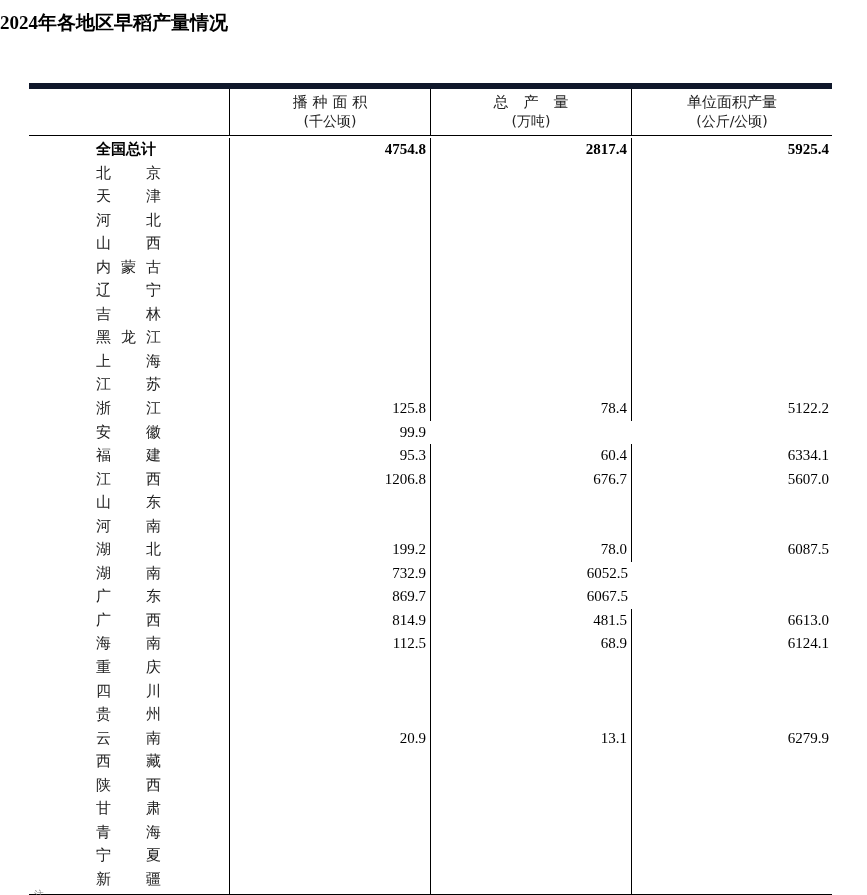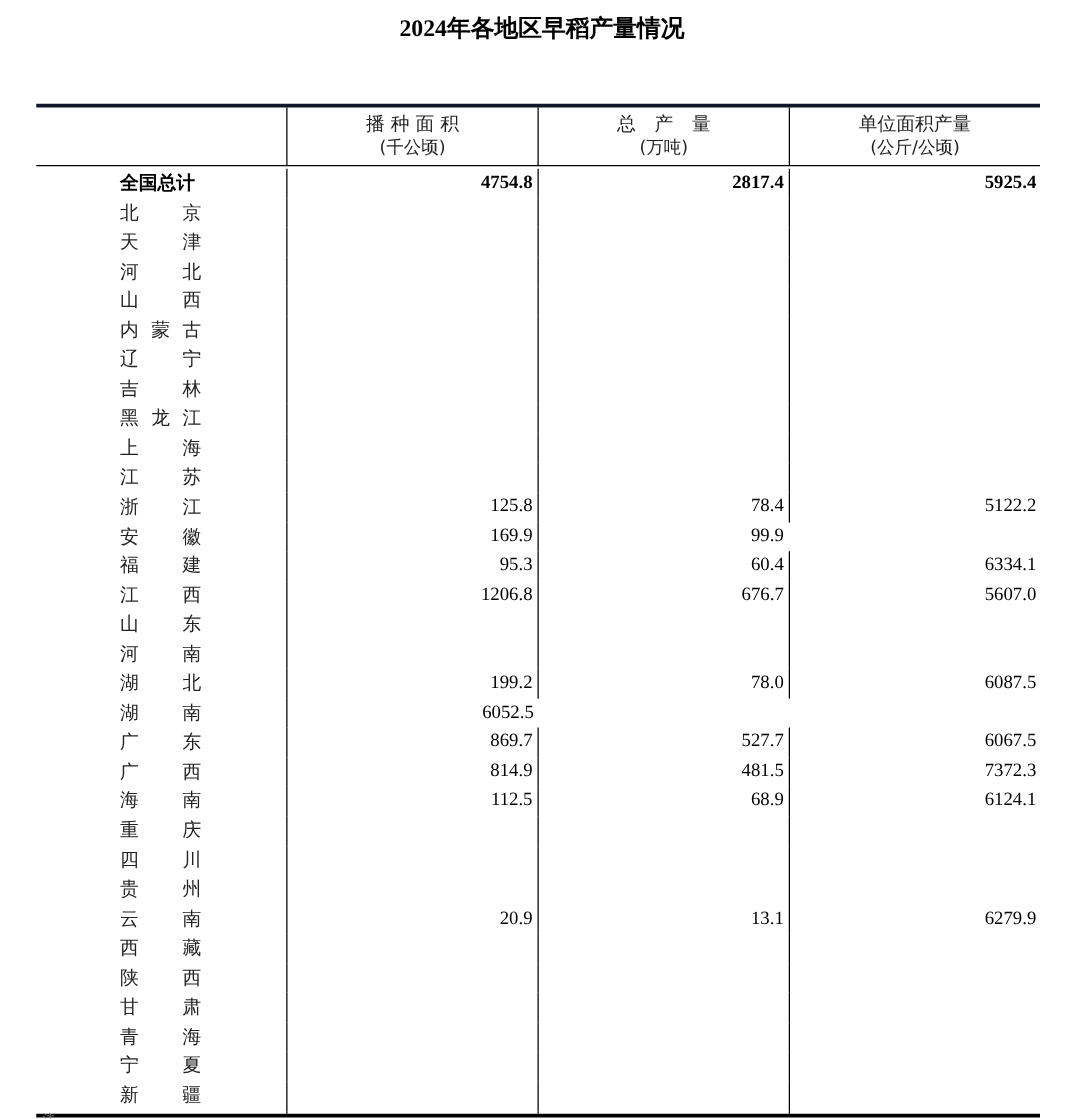--- a/index.html
+++ b/index.html
@@ -2,26 +2,26 @@
 <html><head>
   <meta charset="utf-8">
   <style>
     html, body { margin: 0; padding: 0; background: #ffffff; }
     body {
       width: 867px; height: 895px; position: relative; overflow: hidden;
       font-family: "DejaVu Serif", "Liberation Serif", serif; color: #000;
     }
     .title {
       position: absolute; left: 0; top: 10px; width: 867px;
-      text-align: center; font-size: 19px; font-weight: bold;
+      font-size: 19px; font-weight: bold;
       font-family: "Liberation Serif", "DejaVu Serif", serif;
     }
     .table {
       position: absolute; left: 29px; top: 83px; width: 803px;
-      border-top: 3px solid #0f172a; border-bottom: 3px solid #000;
+      border-top: 6px solid #0f172a; border-bottom: 3px solid #000;
     }
     .thead {
       display: flex; height: 46px; border-bottom: 1px solid #000;
     }
     .col-region { width: 200px; flex: none; }
     .col-num { width: 201px; flex: none; border-left: 1px solid #000; box-sizing: border-box; }
     .thead .col-num {
       display: flex; flex-direction: column; align-items: center; justify-content: flex-start;
       padding-top: 4px; font-size: 15px; line-height: 19px; color: #222;
       font-family: "DejaVu Sans", "Liberation Sans", sans-serif;
@@ -207,21 +207,20 @@
         <div class="col-num">78.4</div>
         <div class="col-num last">5122.2</div>
       </div>
       <div class="row">
         <div class="col-region">
           <div class="name">
             <span>安</span>
             <span>徽</span>
           </div>
         </div>
-        <div class="col-num">169.9</div>
         <div class="col-num">99.9</div>
       </div>
       <div class="row">
         <div class="col-region">
           <div class="name">
             <span>福</span>
             <span>建</span>
           </div>
         </div>
         <div class="col-num">95.3</div>
@@ -272,43 +271,43 @@
         <div class="col-num">78.0</div>
         <div class="col-num last">6087.5</div>
       </div>
       <div class="row">
         <div class="col-region">
           <div class="name">
             <span>湖</span>
             <span>南</span>
           </div>
         </div>
+        <div class="col-num">732.9</div>
         <div class="col-num last">6052.5</div>
       </div>
       <div class="row">
         <div class="col-region">
           <div class="name">
             <span>广</span>
             <span>东</span>
           </div>
         </div>
         <div class="col-num">869.7</div>
-        <div class="col-num">527.7</div>
         <div class="col-num last">6067.5</div>
       </div>
       <div class="row">
         <div class="col-region">
           <div class="name">
             <span>广</span>
             <span>西</span>
           </div>
         </div>
         <div class="col-num">814.9</div>
         <div class="col-num">481.5</div>
-        <div class="col-num last">7372.3</div>
+        <div class="col-num last">6613.0</div>
       </div>
       <div class="row">
         <div class="col-region">
           <div class="name">
             <span>海</span>
             <span>南</span>
           </div>
         </div>
         <div class="col-num">112.5</div>
         <div class="col-num">68.9</div>

